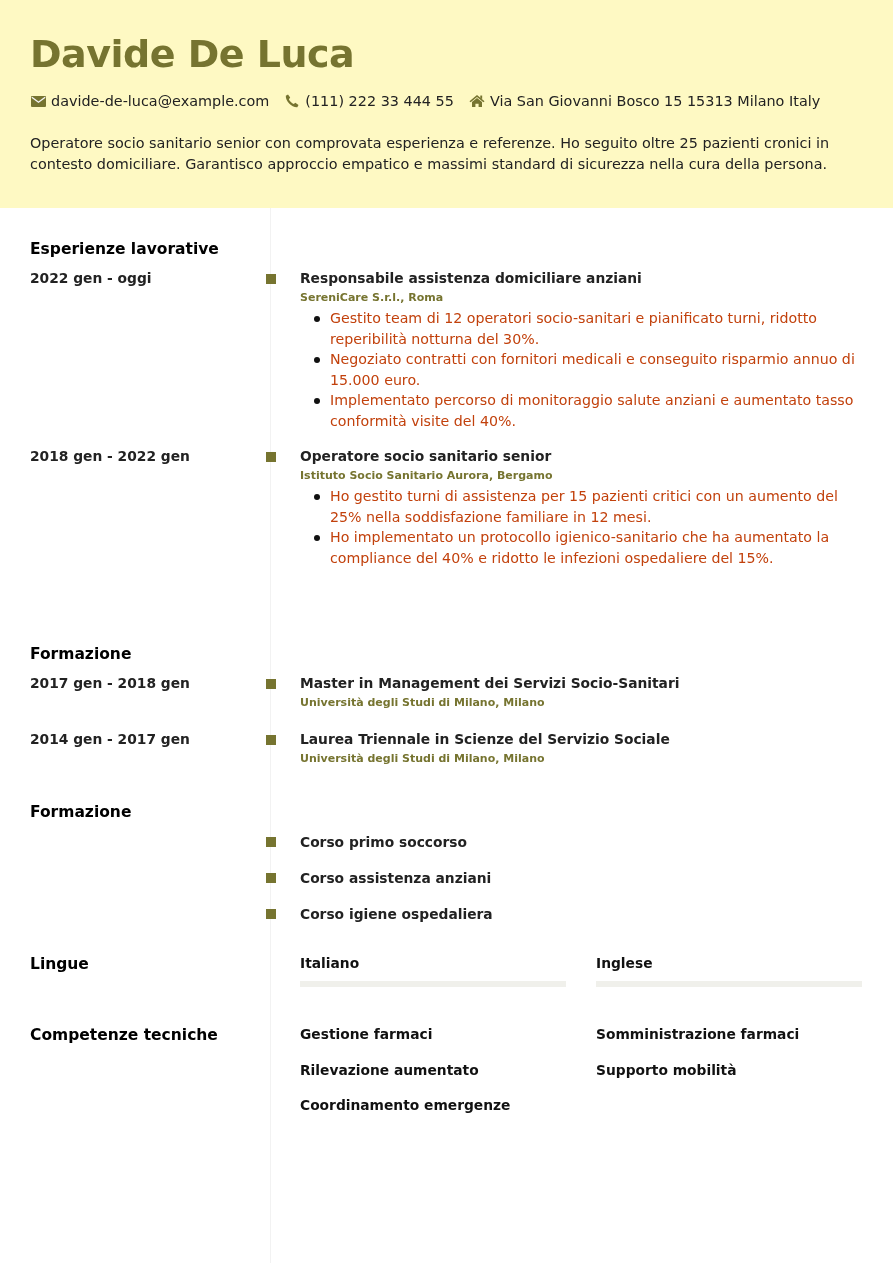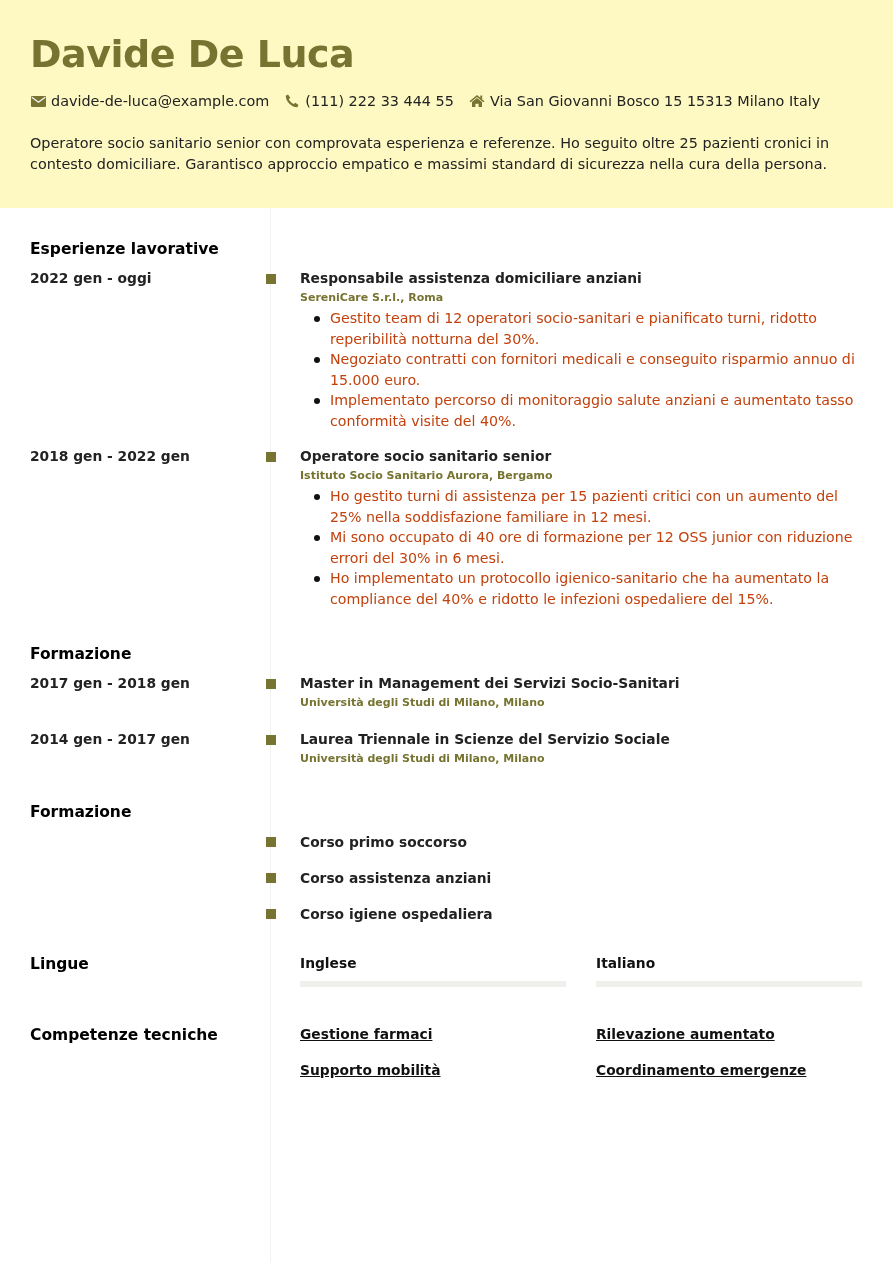--- a/index.html
+++ b/index.html
@@ -173,21 +173,20 @@
       position: absolute;
       left: 0; top: 0; bottom: 0;
       background: #f0f0eb;
     }
     .skill {
       font-size: 13.8px;
       font-weight: bold;
       color: #111;
       line-height: 20px;
       height: 35.5px;
-      text-decoration: underline;
     }
   </style>
 </head>
 <body>
 
 <div class="header">
   <div class="name">Davide De Luca</div>
   <div class="contacts">
     <div class="contact">
       <span class="ic">
@@ -238,21 +237,20 @@
     </div>
   </div>
   <div class="entry" style="margin-top:15px;">
     <div class="date">2018 gen - 2022 gen</div>
     <div class="marker"></div>
     <div class="body">
       <div class="title">Operatore socio sanitario senior</div>
       <div class="org">Istituto Socio Sanitario Aurora, Bergamo</div>
       <ul>
         <li>Ho gestito turni di assistenza per 15 pazienti critici con un aumento del 25% nella soddisfazione familiare in 12 mesi.</li>
-        <li>Mi sono occupato di 40 ore di formazione per 12 OSS junior con riduzione errori del 30% in 6 mesi.</li>
         <li>Ho implementato un protocollo igienico-sanitario che ha aumentato la compliance del 40% e ridotto le infezioni ospedaliere del 15%.</li>
       </ul>
     </div>
   </div>
 </div>
 
 <div class="section" style="top:643px;">
   <div class="sec-title">Formazione</div>
   <div class="entry" style="margin-top:8px;">
     <div class="date">2017 gen - 2018 gen</div>
@@ -287,35 +285,36 @@
       <div class="marker"></div>
       <div class="label">Corso igiene ospedaliera</div>
     </div>
   </div>
 </div>
 
 <div class="section" style="top:953px;">
   <div class="sec-title">Lingue</div>
   <div class="two-col" style="top:0;">
     <div>
+      <div class="lang-name">Italiano</div>
+      <div class="lang-bar">
+        <div class="lang-fill" style="width: 0%;"></div>
+      </div>
+    </div>
+    <div>
       <div class="lang-name">Inglese</div>
       <div class="lang-bar">
         <div class="lang-fill" style="width: 0%;"></div>
       </div>
     </div>
-    <div>
-      <div class="lang-name">Italiano</div>
-      <div class="lang-bar">
-        <div class="lang-fill" style="width: 0%;"></div>
-      </div>
-    </div>
   </div>
 </div>
 
 <div class="section" style="top:1024px;">
   <div class="sec-title">Competenze tecniche</div>
   <div class="two-col" style="top:0;">
     <div class="skill">Gestione farmaci</div>
+    <div class="skill">Somministrazione farmaci</div>
     <div class="skill">Rilevazione aumentato</div>
     <div class="skill">Supporto mobilità</div>
     <div class="skill">Coordinamento emergenze</div>
   </div>
 </div>
 
 </body></html>

